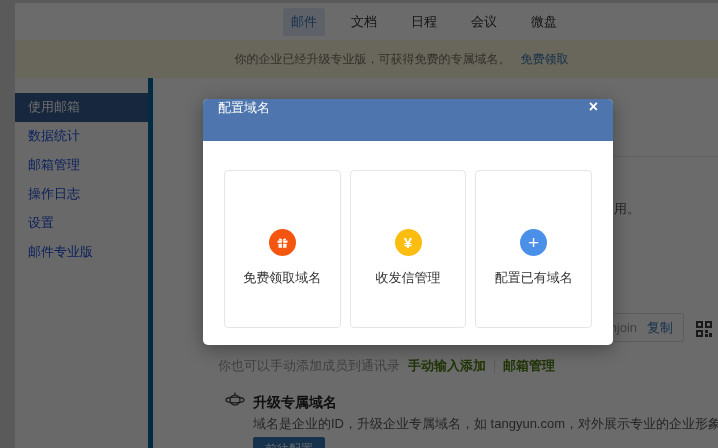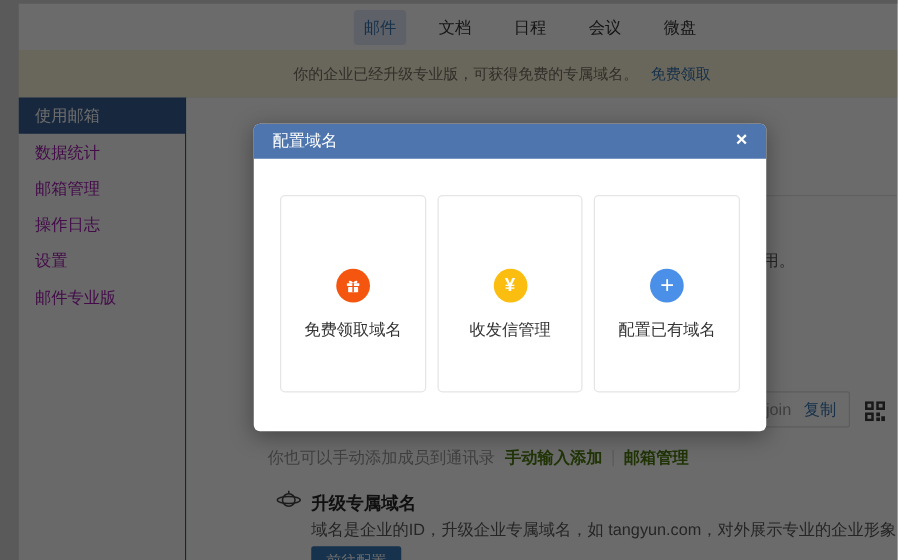--- a/index.html
+++ b/index.html
@@ -12,22 +12,22 @@
   
   .app{position:absolute;left:15px;top:3px;right:0;bottom:0;display:flex;flex-direction:column;}
   .topbar{height:37px;background:#ffffff;display:flex;align-items:center;flex:0 0 auto;}
   .nav{display:flex;align-items:center;margin-left:268px;}
   .nav-tab{font-size:13px;color:#333;padding:5px 8px;margin-right:18px;cursor:pointer;border-radius:3px;white-space:nowrap;}
   .nav-tab.active{background:#dfe9f8;color:#3a76b0;padding:5px 8px;}
   .notice{height:38px;background:#fbf3d8;display:flex;align-items:center;justify-content:center;font-size:12px;color:#757063;flex:0 0 auto;padding-left:70px;}
   .notice a{color:#3a76b0;text-decoration:none;margin-left:10px;}
   .body-row{flex:1;display:flex;min-height:0;}
   
-  .sidebar{width:133px;background:#fbfbfb;border-right:1px solid #0369a1;flex:0 0 auto;}
-  .side-item{height:29px;line-height:29px;padding-left:13px;font-size:13px;color:#a21caf;cursor:pointer;white-space:nowrap;}
+  .sidebar{width:133px;background:#fbfbfb;border-right:5px solid #0369a1;padding-top:15px;flex:0 0 auto;font-family:Liberation Mono, monospace;}
+  .side-item{height:29px;line-height:29px;padding-left:13px;font-size:13px;color:#1d4ed8;cursor:pointer;white-space:nowrap;}
   .side-item.active{background:#375d92;color:#ffffff;}
   
   .main{flex:1;background:#ffffff;position:relative;overflow:hidden;}
   .main-heading{position:absolute;left:67px;top:24px;font-size:16px;font-weight:bold;color:#262626;white-space:nowrap;}
   .section-line{position:absolute;left:67px;right:0;top:78px;border-top:1px solid #e5e5e5;}
   .para-tail{position:absolute;left:461px;top:122px;font-size:13px;color:#595959;}
   .invite-box{position:absolute;left:312px;top:235px;width:219px;height:29px;border:1px solid #dcdcdc;border-radius:2px;
     display:flex;align-items:center;justify-content:flex-end;padding-right:10px;box-sizing:border-box;font-size:13px;}
   .invite-tail{color:#999;}
   .copy-link{color:#3a76b0;margin-left:10px;text-decoration:none;cursor:pointer;}
@@ -37,21 +37,21 @@
   .vsep{display:inline-block;width:0;height:13px;border-left:1px solid #d8d8d8;margin-left:8px;}
   .upgrade-icon{position:absolute;left:72px;top:312px;width:20px;height:20px;color:#444;}
   .upgrade-title{position:absolute;left:100px;top:316px;font-size:14px;font-weight:bold;color:#262626;white-space:nowrap;}
   .upgrade-desc{position:absolute;left:100px;top:337px;font-size:13px;color:#595959;white-space:nowrap;}
   .goto-btn{position:absolute;left:100px;top:359px;background:#3577b5;color:#fff;font-size:12px;
     border:none;border-radius:2px;padding:4px 12px;cursor:pointer;}
   
   .overlay{position:absolute;inset:0;background:rgba(0,0,0,0.58);z-index:5;}
   .modal{position:absolute;left:203px;top:99px;width:410px;height:246px;background:#fff;border-radius:5px;
     box-shadow:0 4px 18px rgba(0,0,0,0.35);z-index:10;overflow:hidden;}
-  .modal-header{height:28px;background:#4e75ad;display:flex;align-items:center;padding:0 15px;}
+  .modal-header{height:42px;background:#4e75ad;display:flex;align-items:flex-start;padding:0 15px;}
   .modal-title{color:#ffffff;font-size:13px;flex:1;}
   .modal-close{color:#ffffff;font-size:16px;font-weight:bold;line-height:1;cursor:pointer;}
   .modal-body{padding:29px 21px 0 21px;display:flex;gap:9px;}
   .opt-card{flex:1;height:158px;border:1px solid #e5e5e5;border-radius:4px;box-sizing:border-box;cursor:pointer;
     display:flex;flex-direction:column;align-items:center;padding-top:58px;background:#fff;}
   .opt-icon{width:27px;height:27px;border-radius:50%;display:flex;align-items:center;justify-content:center;
     color:#fff;flex:0 0 auto;}
   .opt-icon .sym{font-size:15px;font-weight:bold;line-height:1;color:#fff;}
   .opt-icon .sym.plus{font-size:19px;font-weight:normal;}
   .opt-label{margin-top:13px;font-size:13px;color:#333;white-space:nowrap;}

